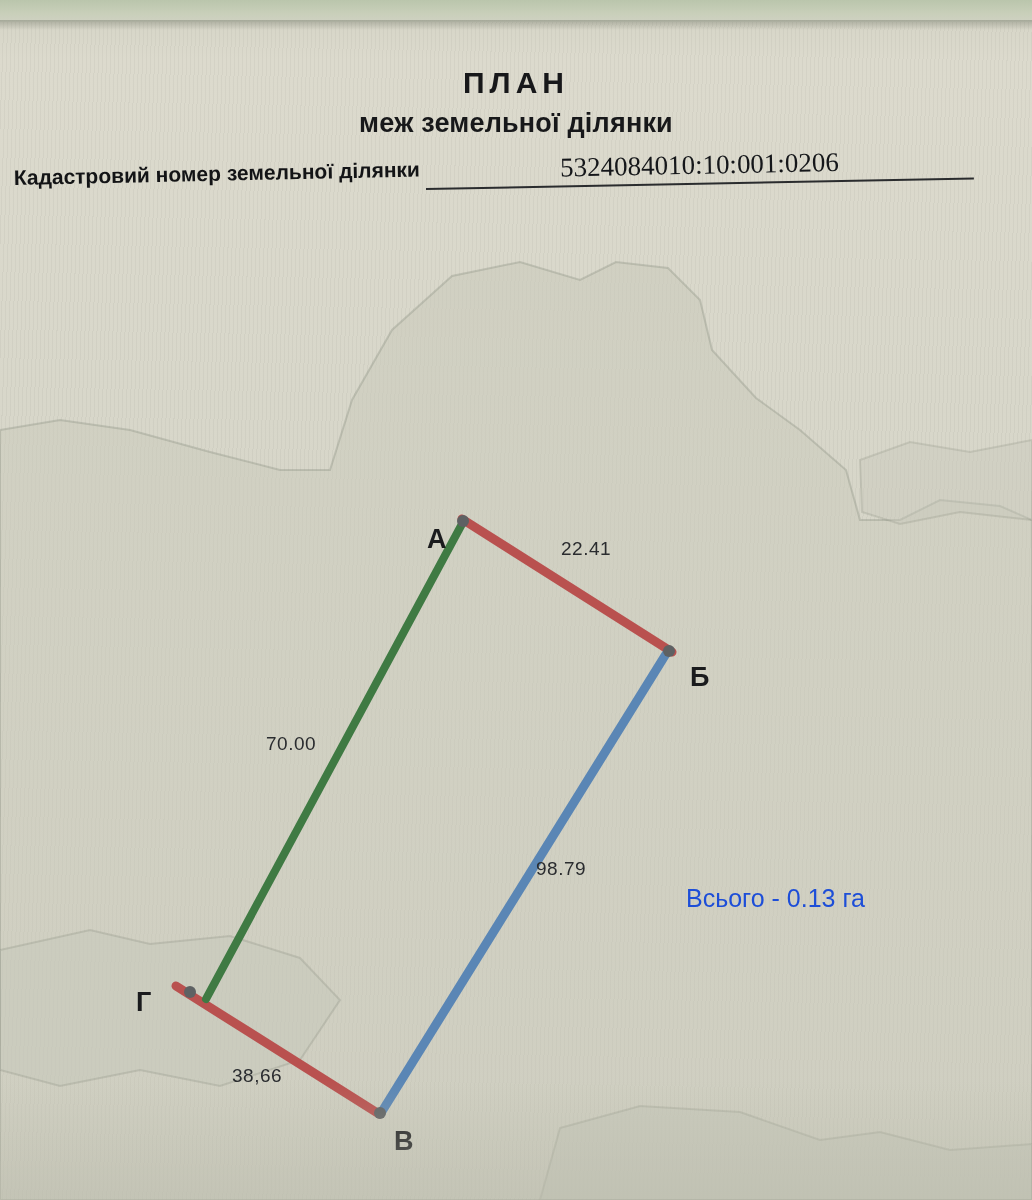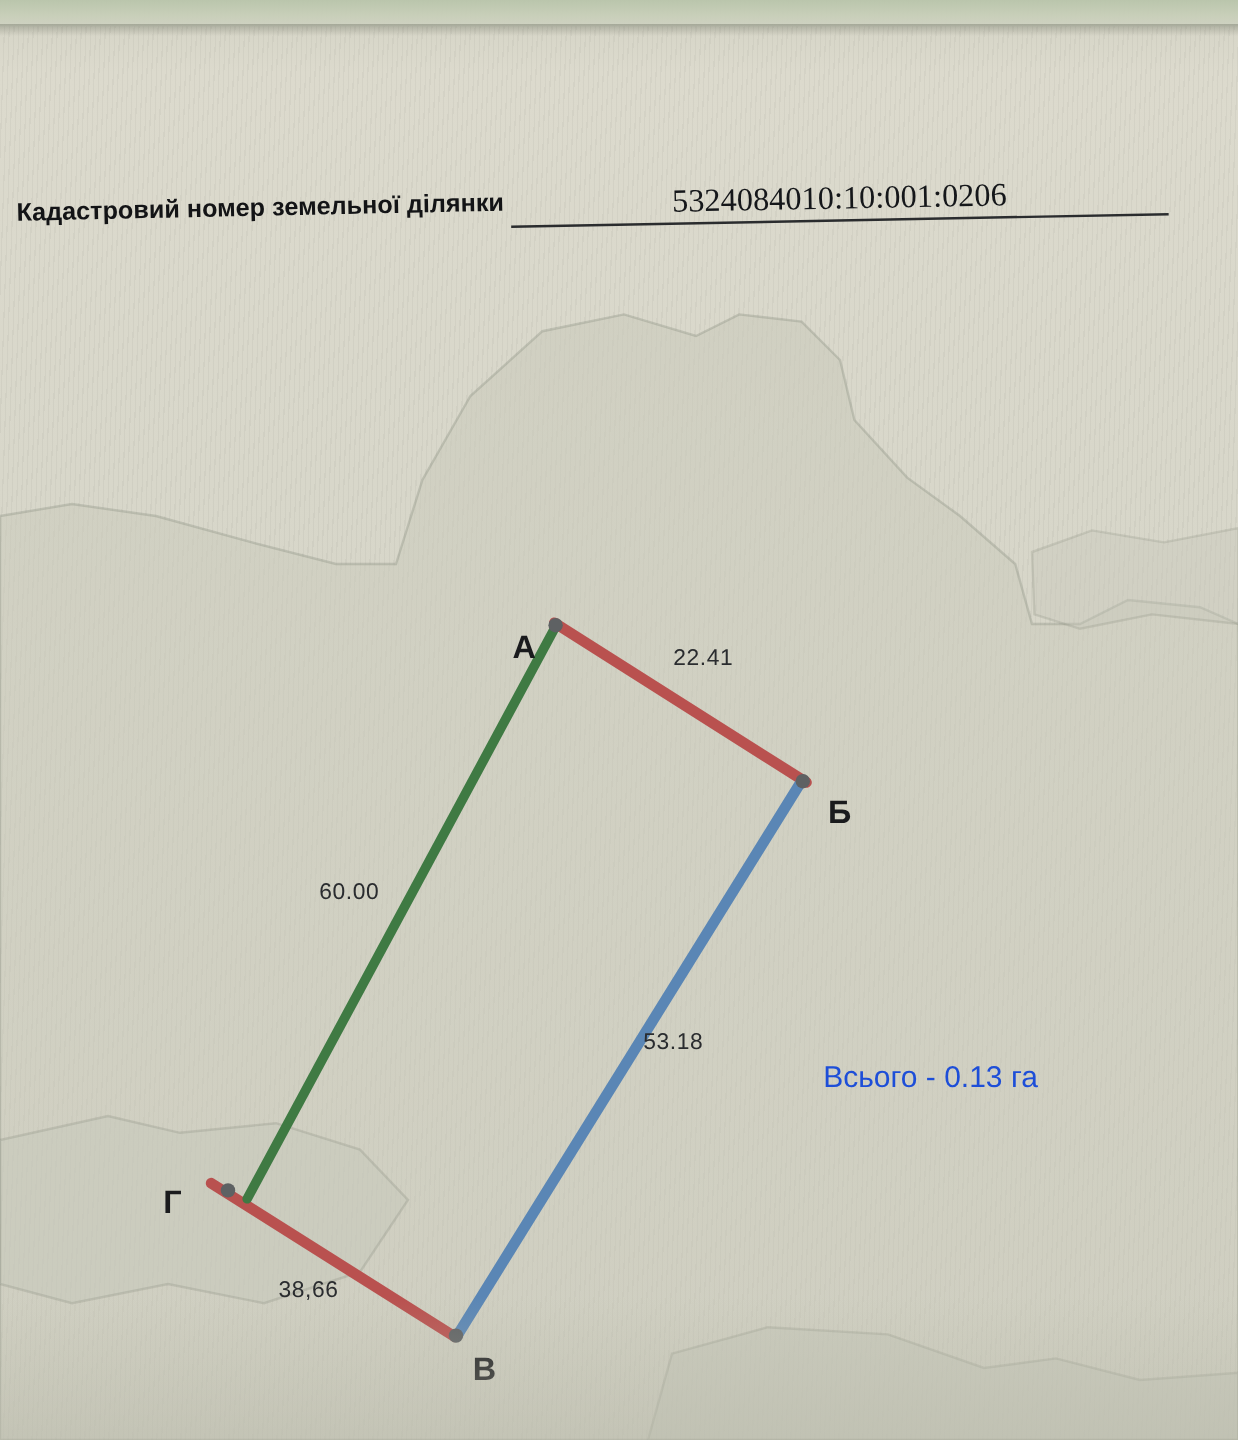--- a/index.html
+++ b/index.html
@@ -144,20 +144,24 @@
         <stop offset="0%" stop-color="#c9c9ba" stop-opacity="0.55"></stop>
         <stop offset="100%" stop-color="#cfcfc0" stop-opacity="0.35"></stop>
       </linearGradient>
     </defs>
     <path d="M330 470 L352 400 L392 330 L452 276 L520 262 L580 280 L616 262 L668 268 L700 300 L712 350 L756 398 L800 430 L846 470 L860 520 L900 520 L940 500 L1000 506 L1032 520 L1032 1200 L0 1200 L0 430 L60 420 L130 430 L210 452 L280 470 Z" fill="url(#contourfill)" stroke="rgba(120,125,110,0.28)" stroke-width="2"></path>
     <path d="M0 950 L90 930 L150 944 L230 936 L300 958 L340 1000 L300 1060 L220 1086 L140 1070 L60 1086 L0 1070 Z" fill="rgba(198,199,186,0.45)" stroke="rgba(120,125,110,0.22)" stroke-width="2"></path>
     <path d="M560 1128 L640 1106 L740 1112 L820 1140 L880 1132 L950 1150 L1032 1144 L1032 1200 L540 1200 Z" fill="rgba(196,197,184,0.5)" stroke="rgba(120,125,110,0.2)" stroke-width="2"></path>
     <path d="M860 460 L910 442 L970 452 L1032 440 L1032 520 L960 512 L900 524 L862 512 Z" fill="rgba(200,201,188,0.4)" stroke="rgba(120,125,110,0.2)" stroke-width="2"></path>
   </svg>
 
+  <div class="title-block">
+    <div class="title-main">ПЛАН</div>
+    <div class="title-sub">меж земельної ділянки</div>
+  </div>
 
   <div class="cadastral-row">
     <div class="cadastral-label">Кадастровий номер земельної ділянки</div>
     <div class="cadastral-value">5324084010:10:001:0206</div>
   </div>
 
   <svg id="plot-svg" viewBox="0 0 1032 1200">
 
     <line x1="462" y1="519" x2="672" y2="652" stroke="#b9514f" stroke-width="9" stroke-linecap="round"></line>
 
@@ -172,20 +176,20 @@
     <circle cx="380" cy="1113" r="6" fill="#5e6163"></circle>
     <circle cx="190" cy="992" r="6" fill="#5e6163"></circle>
   </svg>
 
   <div class="vertex-label" style="left:427px; top:524px;">А</div>
   <div class="vertex-label" style="left:690px; top:662px;">Б</div>
   <div class="vertex-label" style="left:394px; top:1126px;">В</div>
   <div class="vertex-label" style="left:136px; top:987px;">Г</div>
 
   <div class="edge-label" style="left:561px; top:538px;">22.41</div>
-  <div class="edge-label" style="left:536px; top:858px;">53.18</div>
+  <div class="edge-label" style="left:536px; top:858px;">98.79</div>
   <div class="edge-label" style="left:232px; top:1065px;">38,66</div>
-  <div class="edge-label" style="left:266px; top:733px;">60.00</div>
+  <div class="edge-label" style="left:266px; top:733px;">70.00</div>
 
   <div class="total-area">Всього - 0.13 га</div>
 
   <div id="bottom-fade"></div>
 </div>
 
 </body></html>

